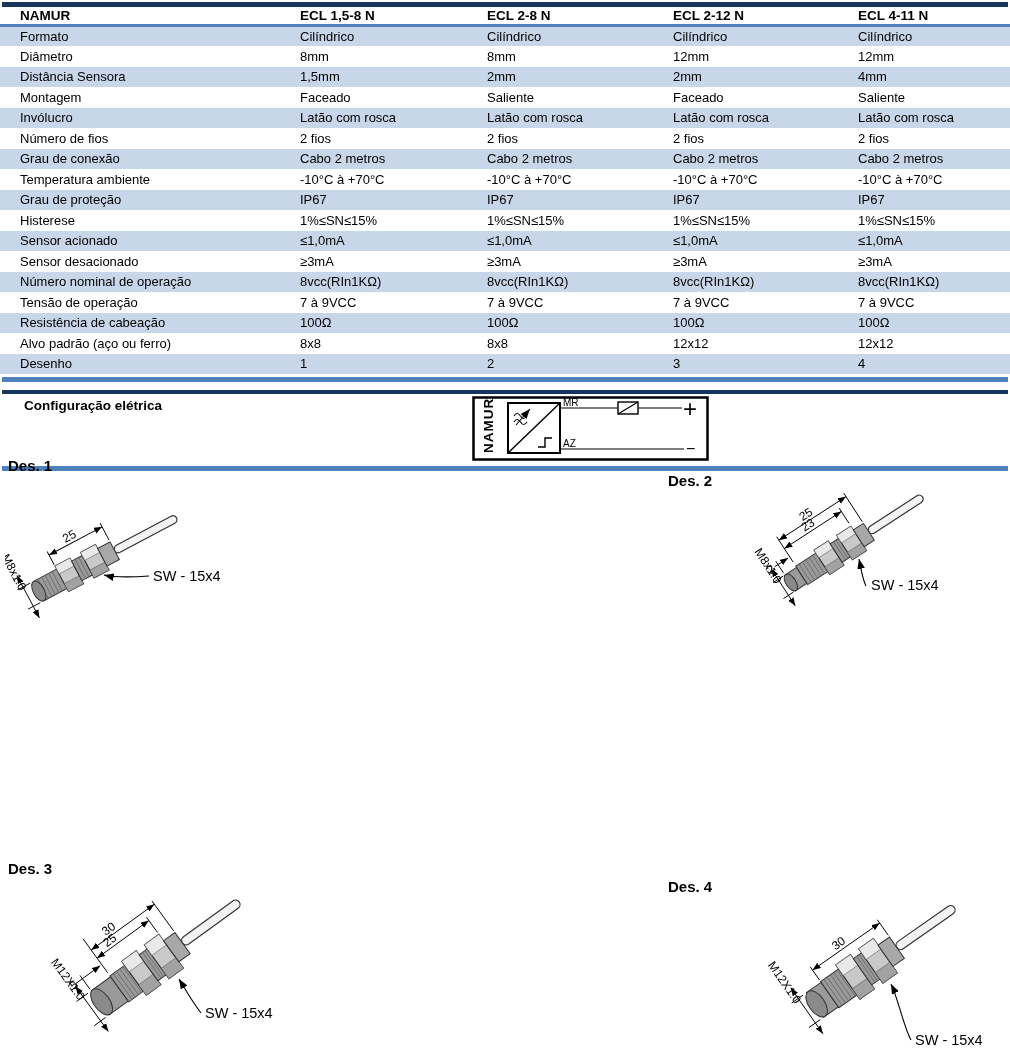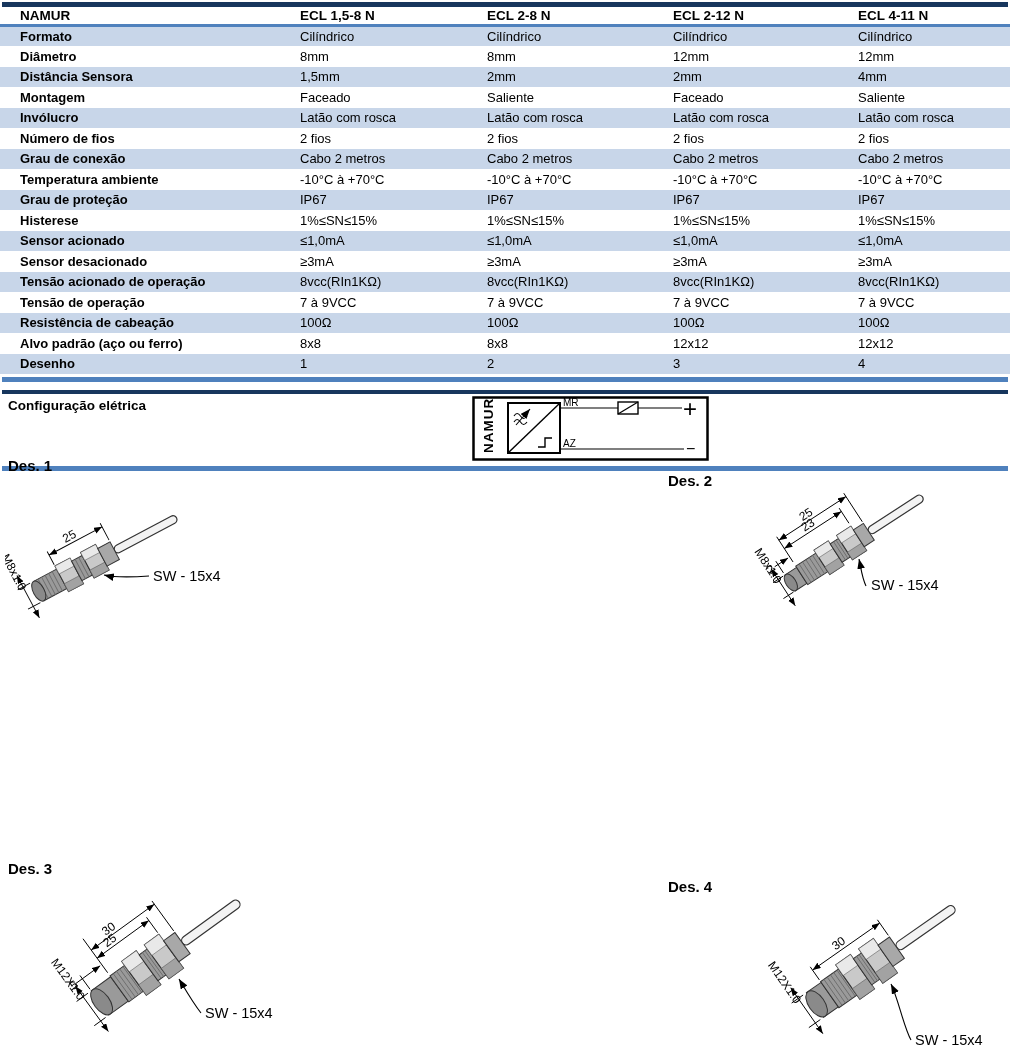--- a/index.html
+++ b/index.html
@@ -11,24 +11,24 @@
   .bar-navy{background:#17365D;}
   .bar-steel{background:#4F81BD;}
 
   
   #spec-table-wrap{position:absolute;top:7px;left:0;width:1010px;}
   table{border-collapse:collapse;width:1010px;table-layout:fixed;}
   th,td{padding:0 0 0 20px;font-size:13px;white-space:nowrap;overflow:hidden;text-align:left;vertical-align:middle;}
   thead th{font-size:13.5px;font-weight:bold;height:17px;border-bottom:3px solid #4F81BD;}
   tbody tr{height:20.5px;}
   tbody tr:nth-child(odd){background:#C8D6E9;}
-  tbody th{font-weight:bold;}
+  tbody th{font-weight:normal;}
 
   
-  #elec-title{position:absolute;left:8px;top:398px;font-size:13.5px;font-weight:bold;}
+  #elec-title{position:absolute;left:24px;top:398px;font-size:13.5px;font-weight:bold;}
   #circuit{position:absolute;left:472px;top:396px;}
 
   
   .des-title{position:absolute;font-size:15px;font-weight:bold;}
 
   
   .bodyT{fill:#9a9a9a;stroke:#333;stroke-width:1;}
   .face{fill:#8a8a8a;stroke:#333;stroke-width:1;}
   .nut{fill:#c9c9c9;stroke:#333;stroke-width:1;}
   .nutHi{fill:#e9e9e9;stroke:#555;stroke-width:.5;}
@@ -144,21 +144,21 @@
           <td>≤1,0mA</td>
         </tr>
     <tr>
           <th>Sensor desacionado</th>
           <td>≥3mA</td>
           <td>≥3mA</td>
           <td>≥3mA</td>
           <td>≥3mA</td>
         </tr>
     <tr>
-          <th>Tensão acionado de operação</th>
+          <th>Número nominal de operação</th>
           <td>8vcc(RIn1KΩ)</td>
           <td>8vcc(RIn1KΩ)</td>
           <td>8vcc(RIn1KΩ)</td>
           <td>8vcc(RIn1KΩ)</td>
         </tr>
     <tr>
           <th>Tensão de operação</th>
           <td>7 à 9VCC</td>
           <td>7 à 9VCC</td>
           <td>7 à 9VCC</td>

